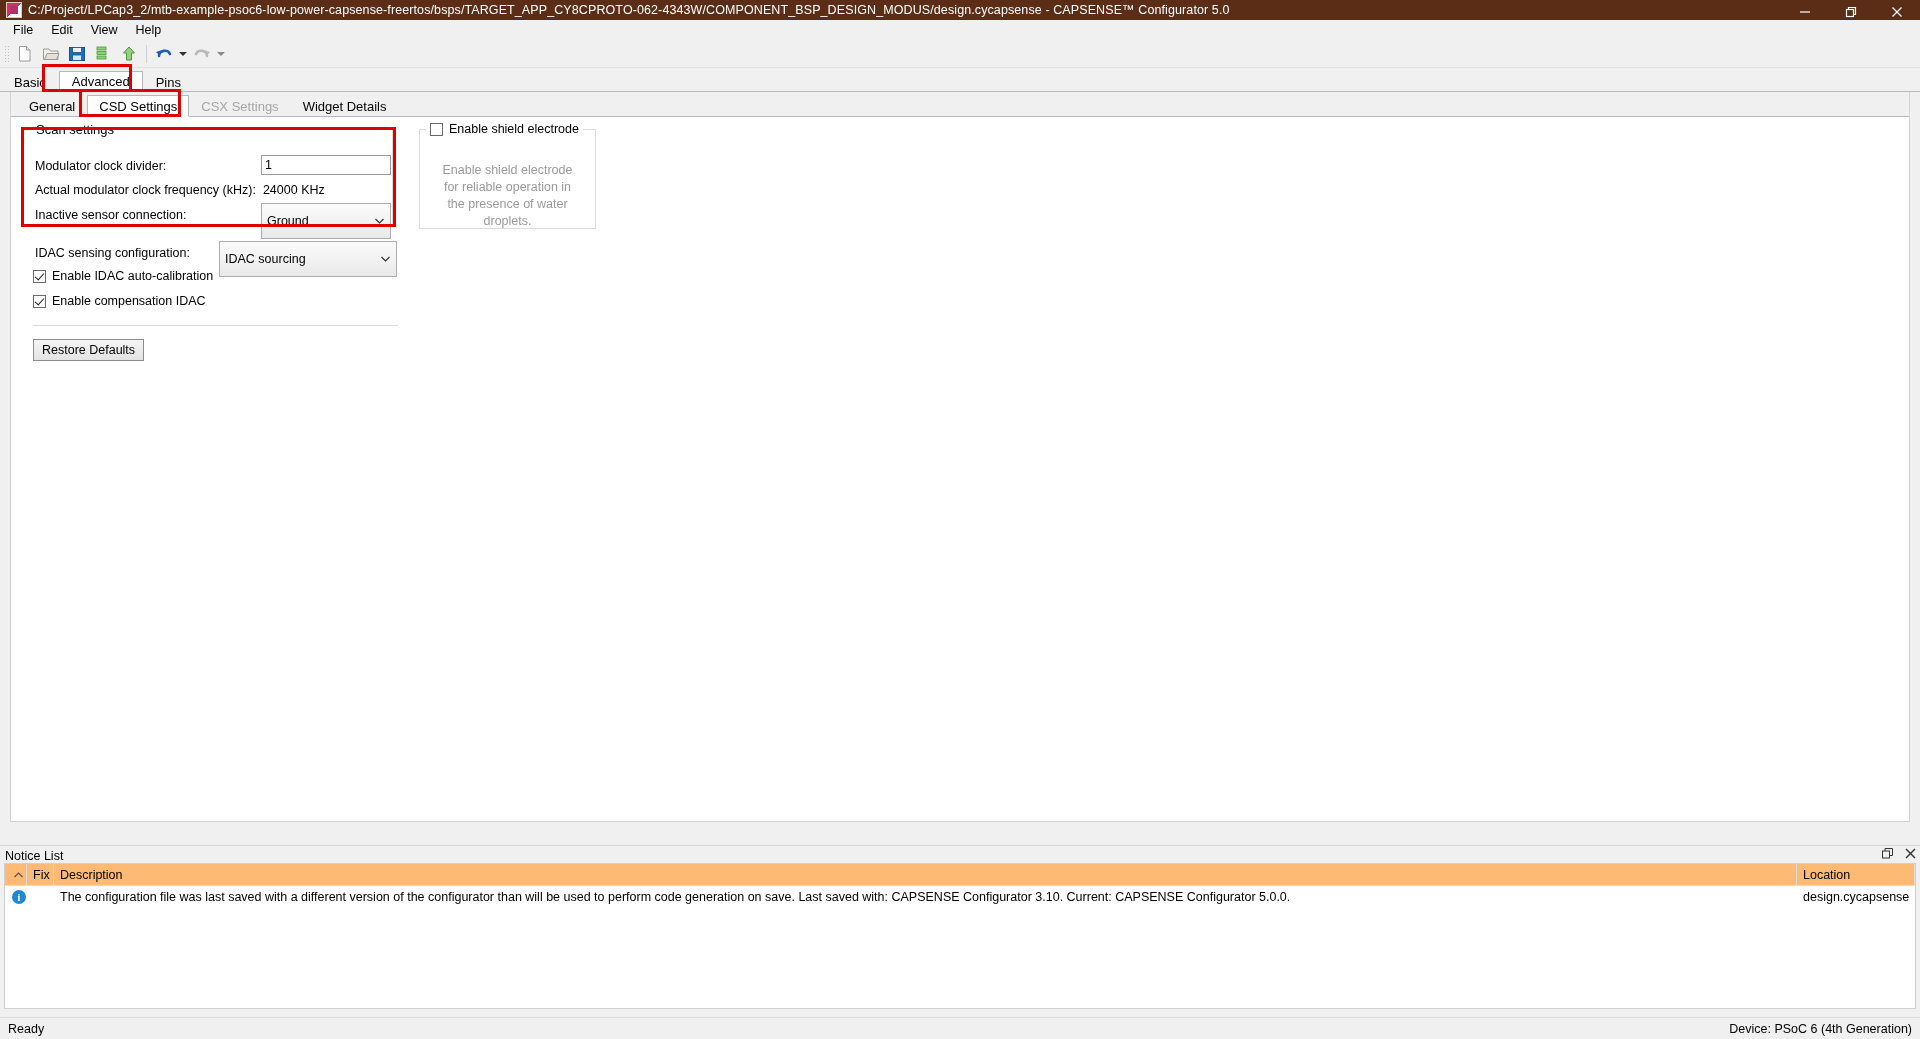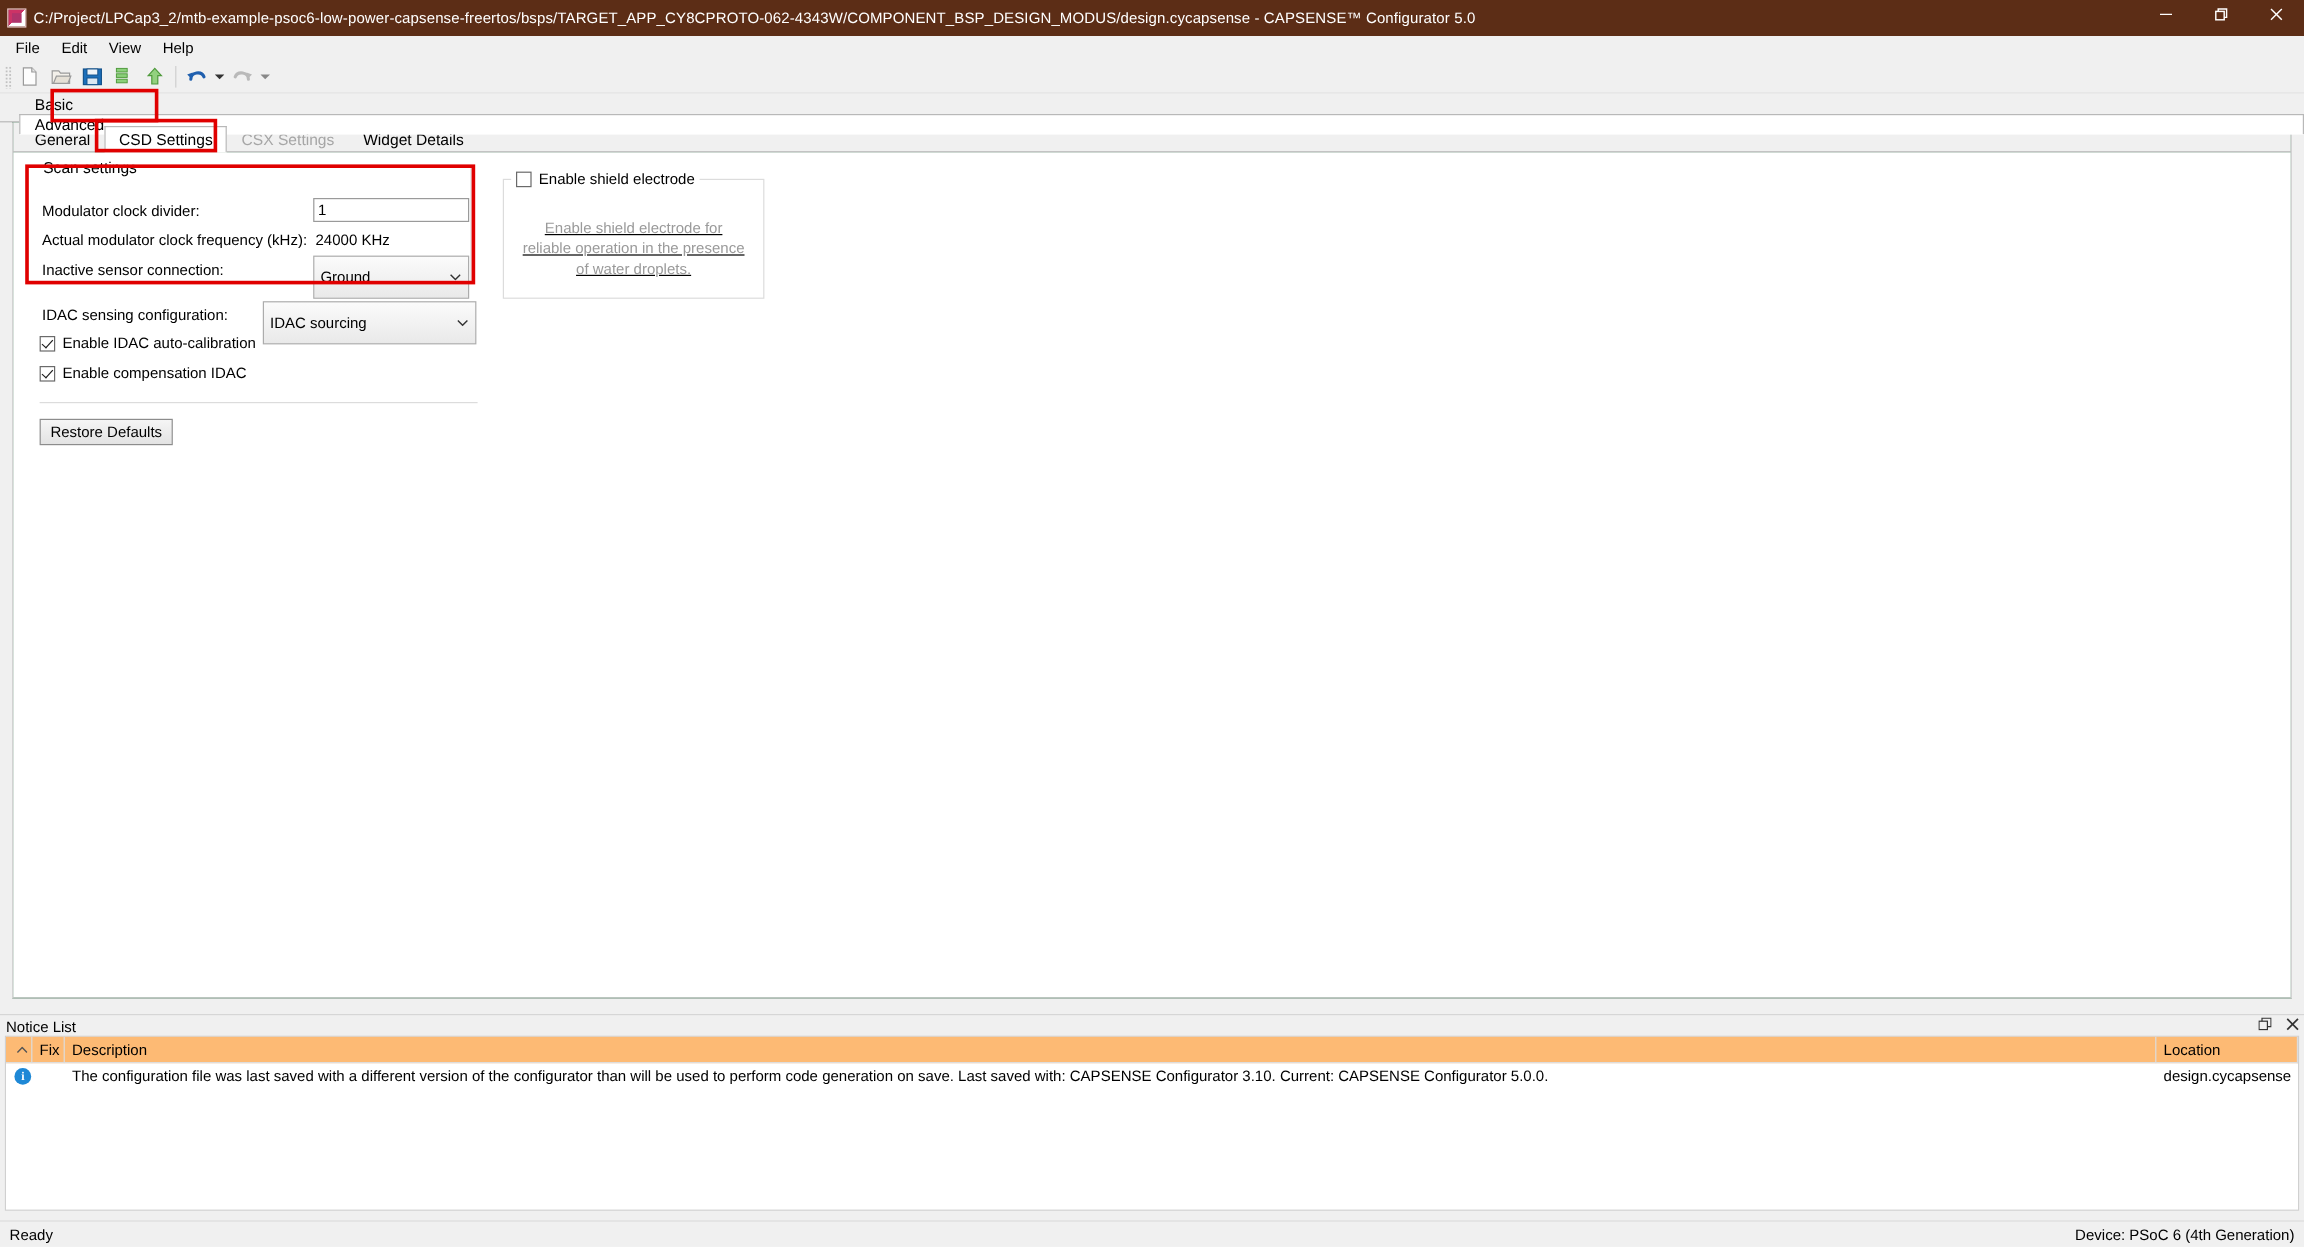--- a/index.html
+++ b/index.html
@@ -8,21 +8,21 @@
     width: 1920px; height: 1039px;
     overflow: hidden;
     font-family: "Liberation Sans", sans-serif;
     font-size: 13px;
     color: #000;
     background: #f0f0f0;
   }
 
   
   #titlebar {
-    height: 30px;
+    height: 20px;
     background: #5c2d16;
     color: #ffffff;
     display: flex;
     align-items: center;
     position: relative;
   }
   #titlebar .app-icon {
     width: 16px; height: 16px;
     margin: 0 6px 0 6px;
     background: linear-gradient(135deg,#c36 0%, #c36 50%, #fff 50%, #fff 100%);
@@ -95,24 +95,24 @@
   .tb-arrow {
     width: 12px; height: 24px;
     display:flex; align-items:center; justify-content:center;
   }
 
   
   #maintabs {
     height: 24px;
     background: #f0f0f0;
     display: flex;
-    padding-left: 16px;
+    align-items: flex-end;
+    padding-left: 1px;
     position: relative;
     border-bottom: 1px solid #b8b8b8;
-    flex-direction: column;
   }
   .mtab {
     height: 21px;
     padding: 0 12px;
     display: flex; align-items: center;
     font-size: 13px;
     border: 1px solid transparent;
     border-bottom: none;
     position: relative;
     top: 1px;
@@ -514,21 +514,21 @@
       <span>Ground</span>
       <span class="cb-arrow">
         <svg width="9" height="6" viewBox="0 0 9 6">
             <path d="M0.5 1 L4.5 5 L8.5 1" fill="none" stroke="#333" stroke-width="1.2"></path>
           </svg>
       </span>
     </div>
 
     <div class="hl-box" style="left:10px; top:10px; width:375px; height:100px;"></div>
 
-    <div class="shield-box" style="left:408px; top:22px; width:218px; height:100px;text-decoration:underline;">
+    <div class="shield-box" style="left:408px; top:12px; width:177px; height:100px;">
       <div class="sb-head">
         <span class="cbx"></span>
         <span>Enable shield electrode</span>
       </div>
       <div class="shield-desc" style="margin-top:32px;">Enable shield electrode for reliable operation in the presence of water droplets.</div>
     </div>
 
     <div class="frow" style="left:24px; top:125px; height:22px;">
       <span class="flabel">IDAC sensing configuration:</span>
     </div>

